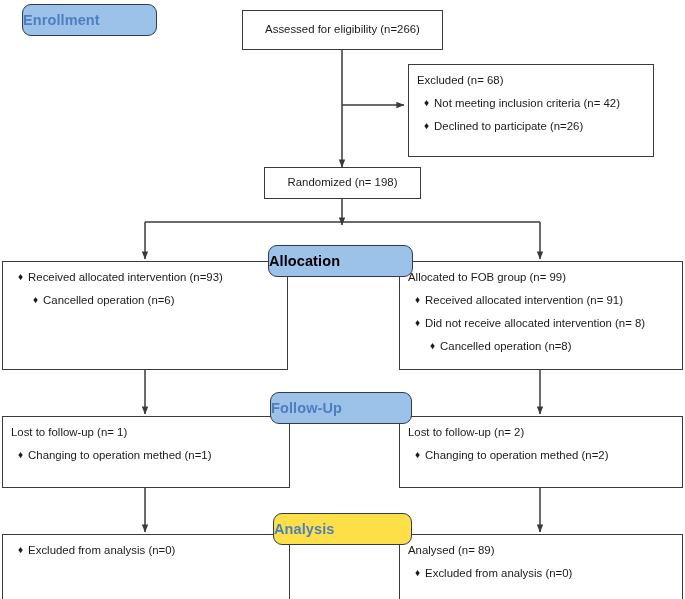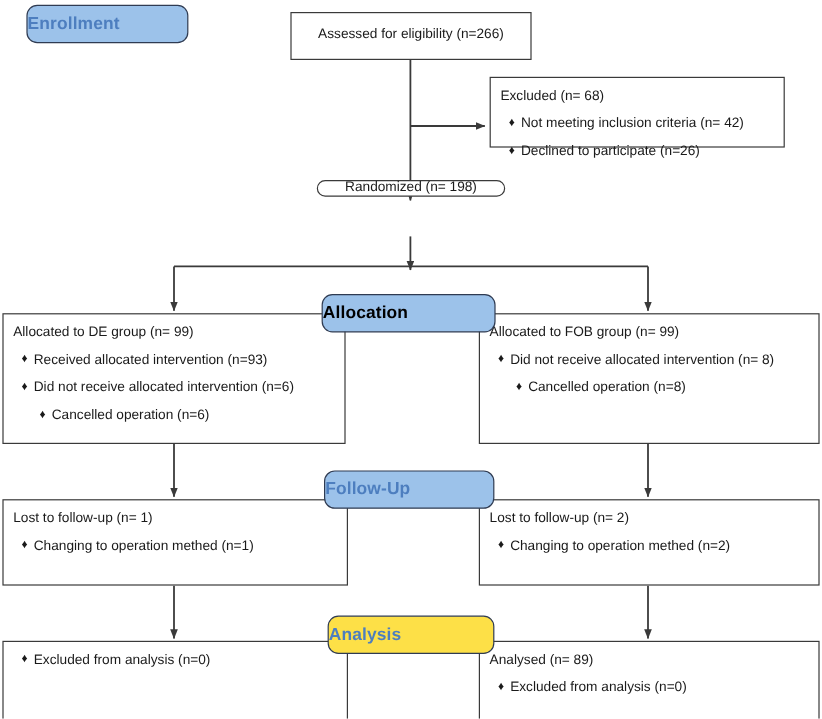--- a/index.html
+++ b/index.html
@@ -109,49 +109,48 @@
   </svg>
 
   <div class="pill" style="left:22px; top:4px; width:135px; height:32px; background:#9CC2EA; color:#4D7EBF;">
     <span>Enrollment</span>
   </div>
 
   <div class="box centered" style="left:242px; top:10px; width:201px; height:40px;">
     <span class="line">Assessed for eligibility (n=266)</span>
   </div>
 
-  <div class="box listbox" style="left:408px; top:64px; width:246px; height:59px;">
+  <div class="box listbox" style="left:408px; top:64px; width:246px; height:93px;">
     <div class="line">Excluded  (n= 68)</div>
     <div class="line bullet">
       <span class="bdot">♦</span><span>Not meeting inclusion criteria (n= 42)</span>
     </div>
     <div class="line bullet">
       <span class="bdot">♦</span><span>Declined to participate (n=26)</span>
     </div>
   </div>
 
-  <div class="box centered" style="left:264px; top:150px; width:157px; height:14px;border-radius:12px;">
+  <div class="box centered" style="left:264px; top:167px; width:157px; height:32px;">
     <span class="line">Randomized (n= 198)</span>
   </div>
 
   <div class="box listbox" style="left:2px; top:261px; width:286px; height:109px;">
-    <div class="line">Allocated to DE group (n= 99)</div>
     <div class="line bullet">
       <span class="bdot">♦</span><span>Received allocated intervention (n=93)</span>
-    </div>
-    <div class="line bullet">
-      <span class="bdot">♦</span><span>Did not receive allocated intervention (n=6)</span>
     </div>
     <div class="line bullet2">
       <span class="bdot">♦</span><span>Cancelled operation (n=6)</span>
     </div>
   </div>
 
   <div class="box listbox" style="left:399px; top:261px; width:284px; height:109px;">
     <div class="line">Allocated to FOB group (n= 99)</div>
+    <div class="line bullet">
+      <span class="bdot">♦</span><span>Received allocated intervention (n= 91)</span>
+    </div>
     <div class="line bullet">
       <span class="bdot">♦</span><span>Did not receive allocated intervention  (n= 8)</span>
     </div>
     <div class="line bullet2">
       <span class="bdot">♦</span><span>Cancelled operation (n=8)</span>
     </div>
   </div>
 
   <div class="pill" style="left:268px; top:245px; width:145px; height:32px; background:#9CC2EA; color:#000000;">
     <span>Allocation</span>

